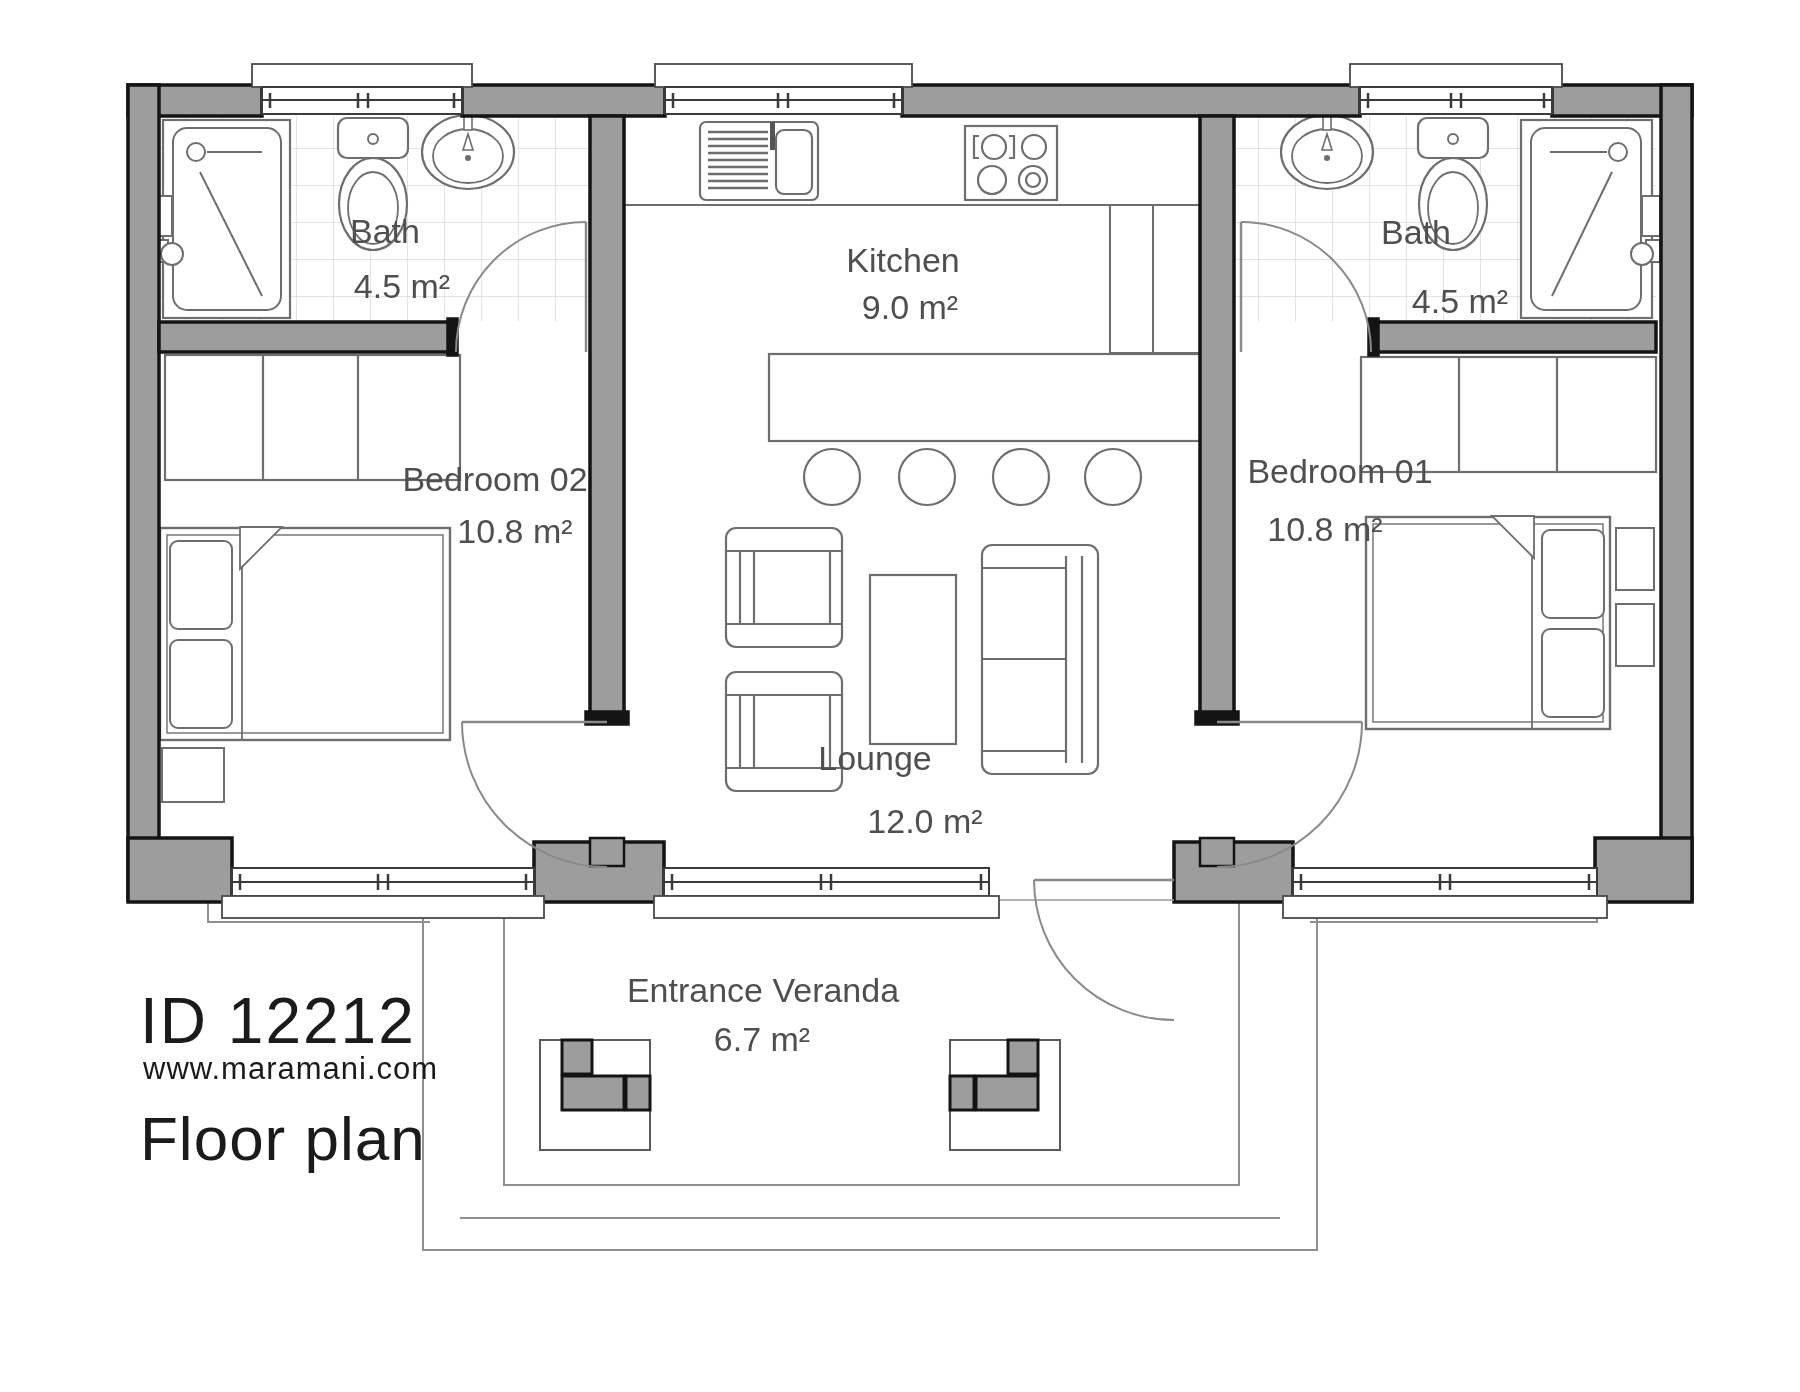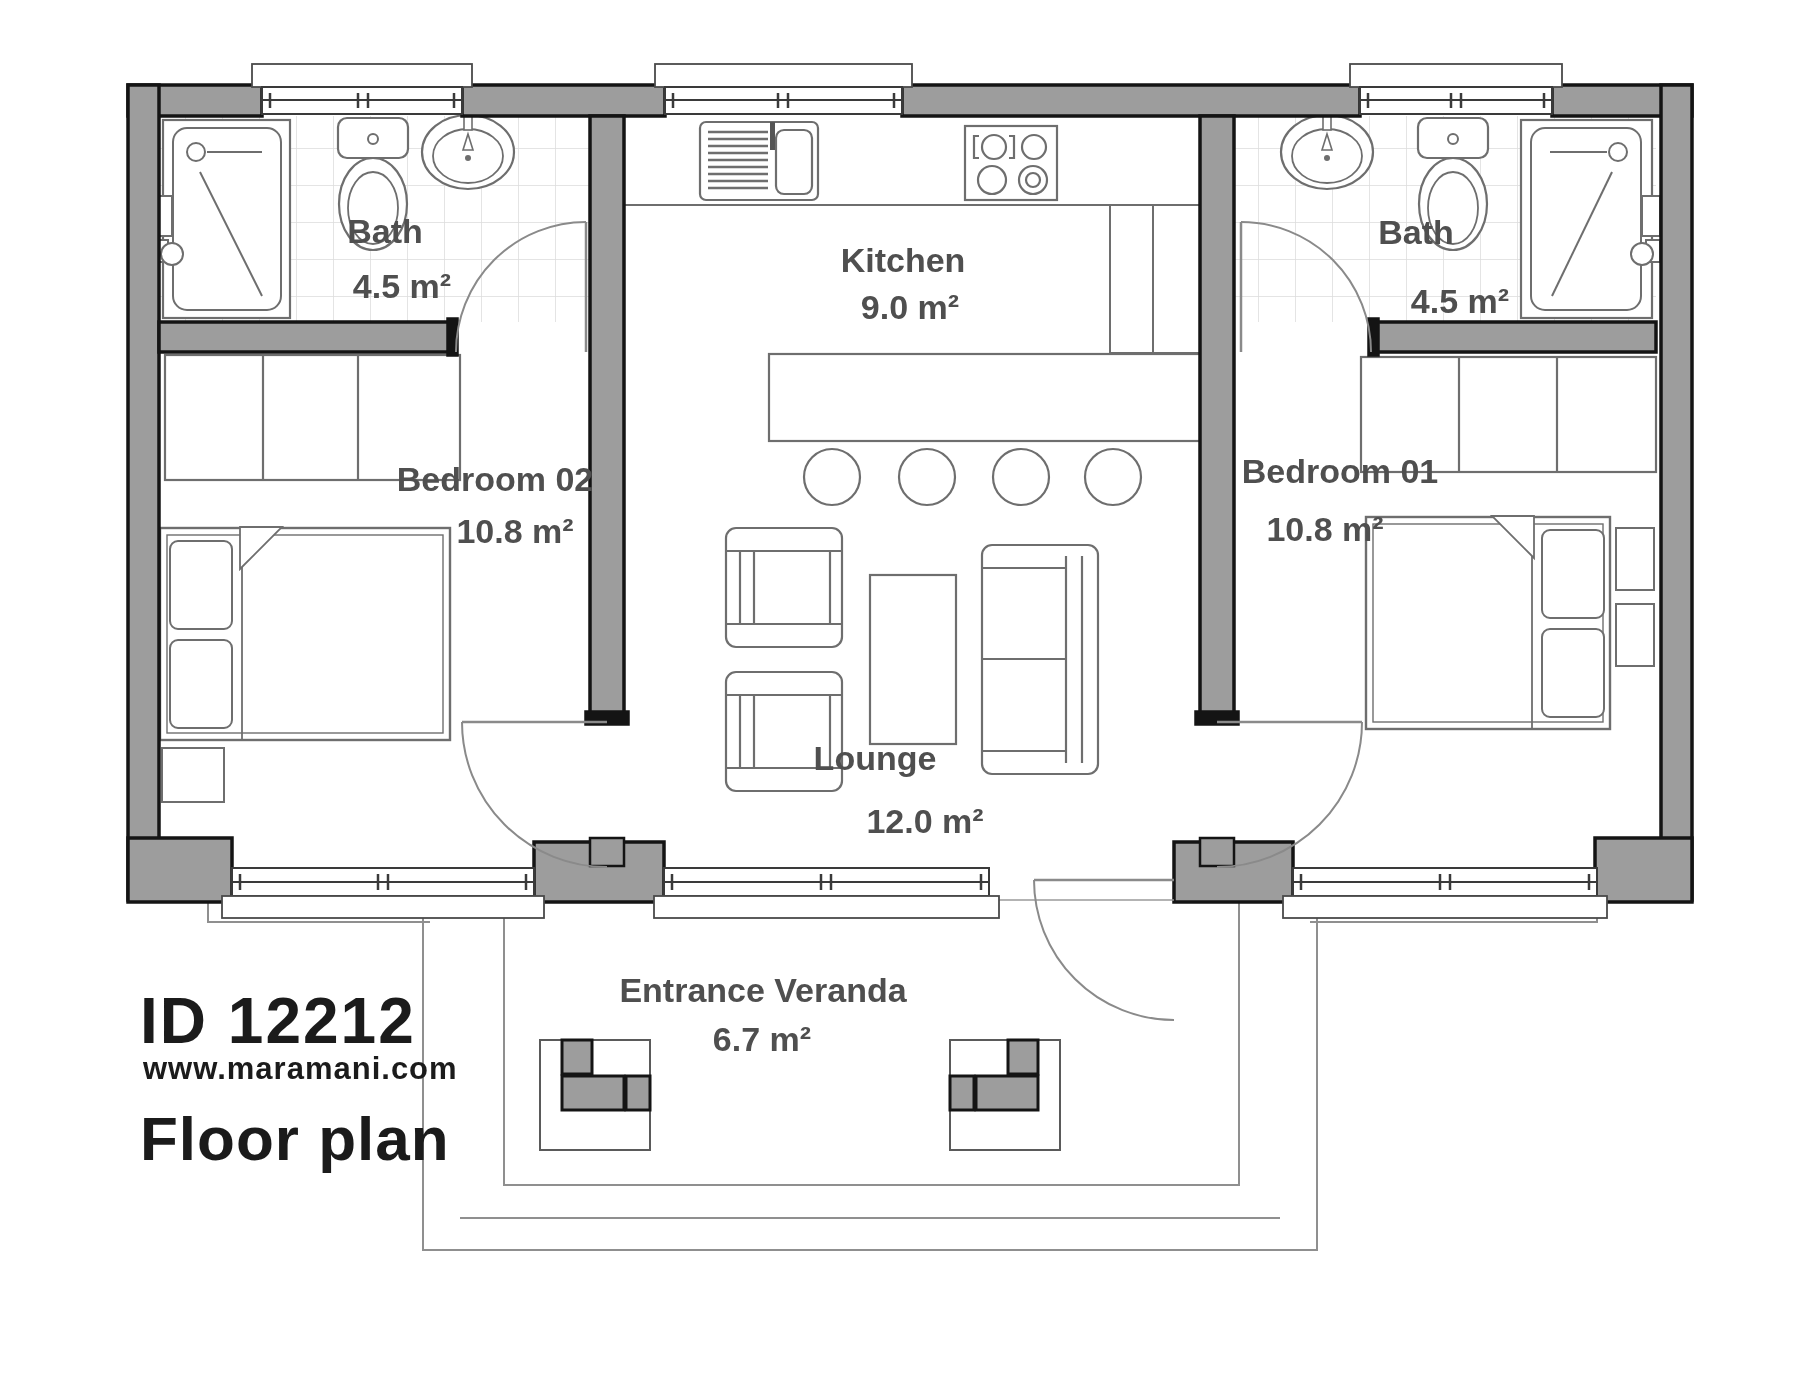--- a/index.html
+++ b/index.html
@@ -1,16 +1,16 @@
 <!DOCTYPE html>
 <html><head>
 <meta charset="utf-8">
 <style>
   html,body{margin:0;padding:0;background:#ffffff;}
-  .stage{position:relative;width:1800px;height:1271px;background:#fff;overflow:hidden;font-weight:bold;}
+  .stage{position:relative;width:1800px;height:1271px;background:#fff;overflow:hidden;}
   svg{display:block;}
   text{font-family:"Liberation Sans","DejaVu Sans",sans-serif;}
   .room-name,.room-area{font-size:34px;fill:#4f4f4f;}
   .brand-id{font-size:64px;fill:#1b1b1b;letter-spacing:2px;}
   .brand-web{font-size:31px;fill:#1b1b1b;letter-spacing:1px;}
   .brand-caption{font-size:62px;fill:#1b1b1b;letter-spacing:1px;}
 </style>
 </head>
 <body>
 

